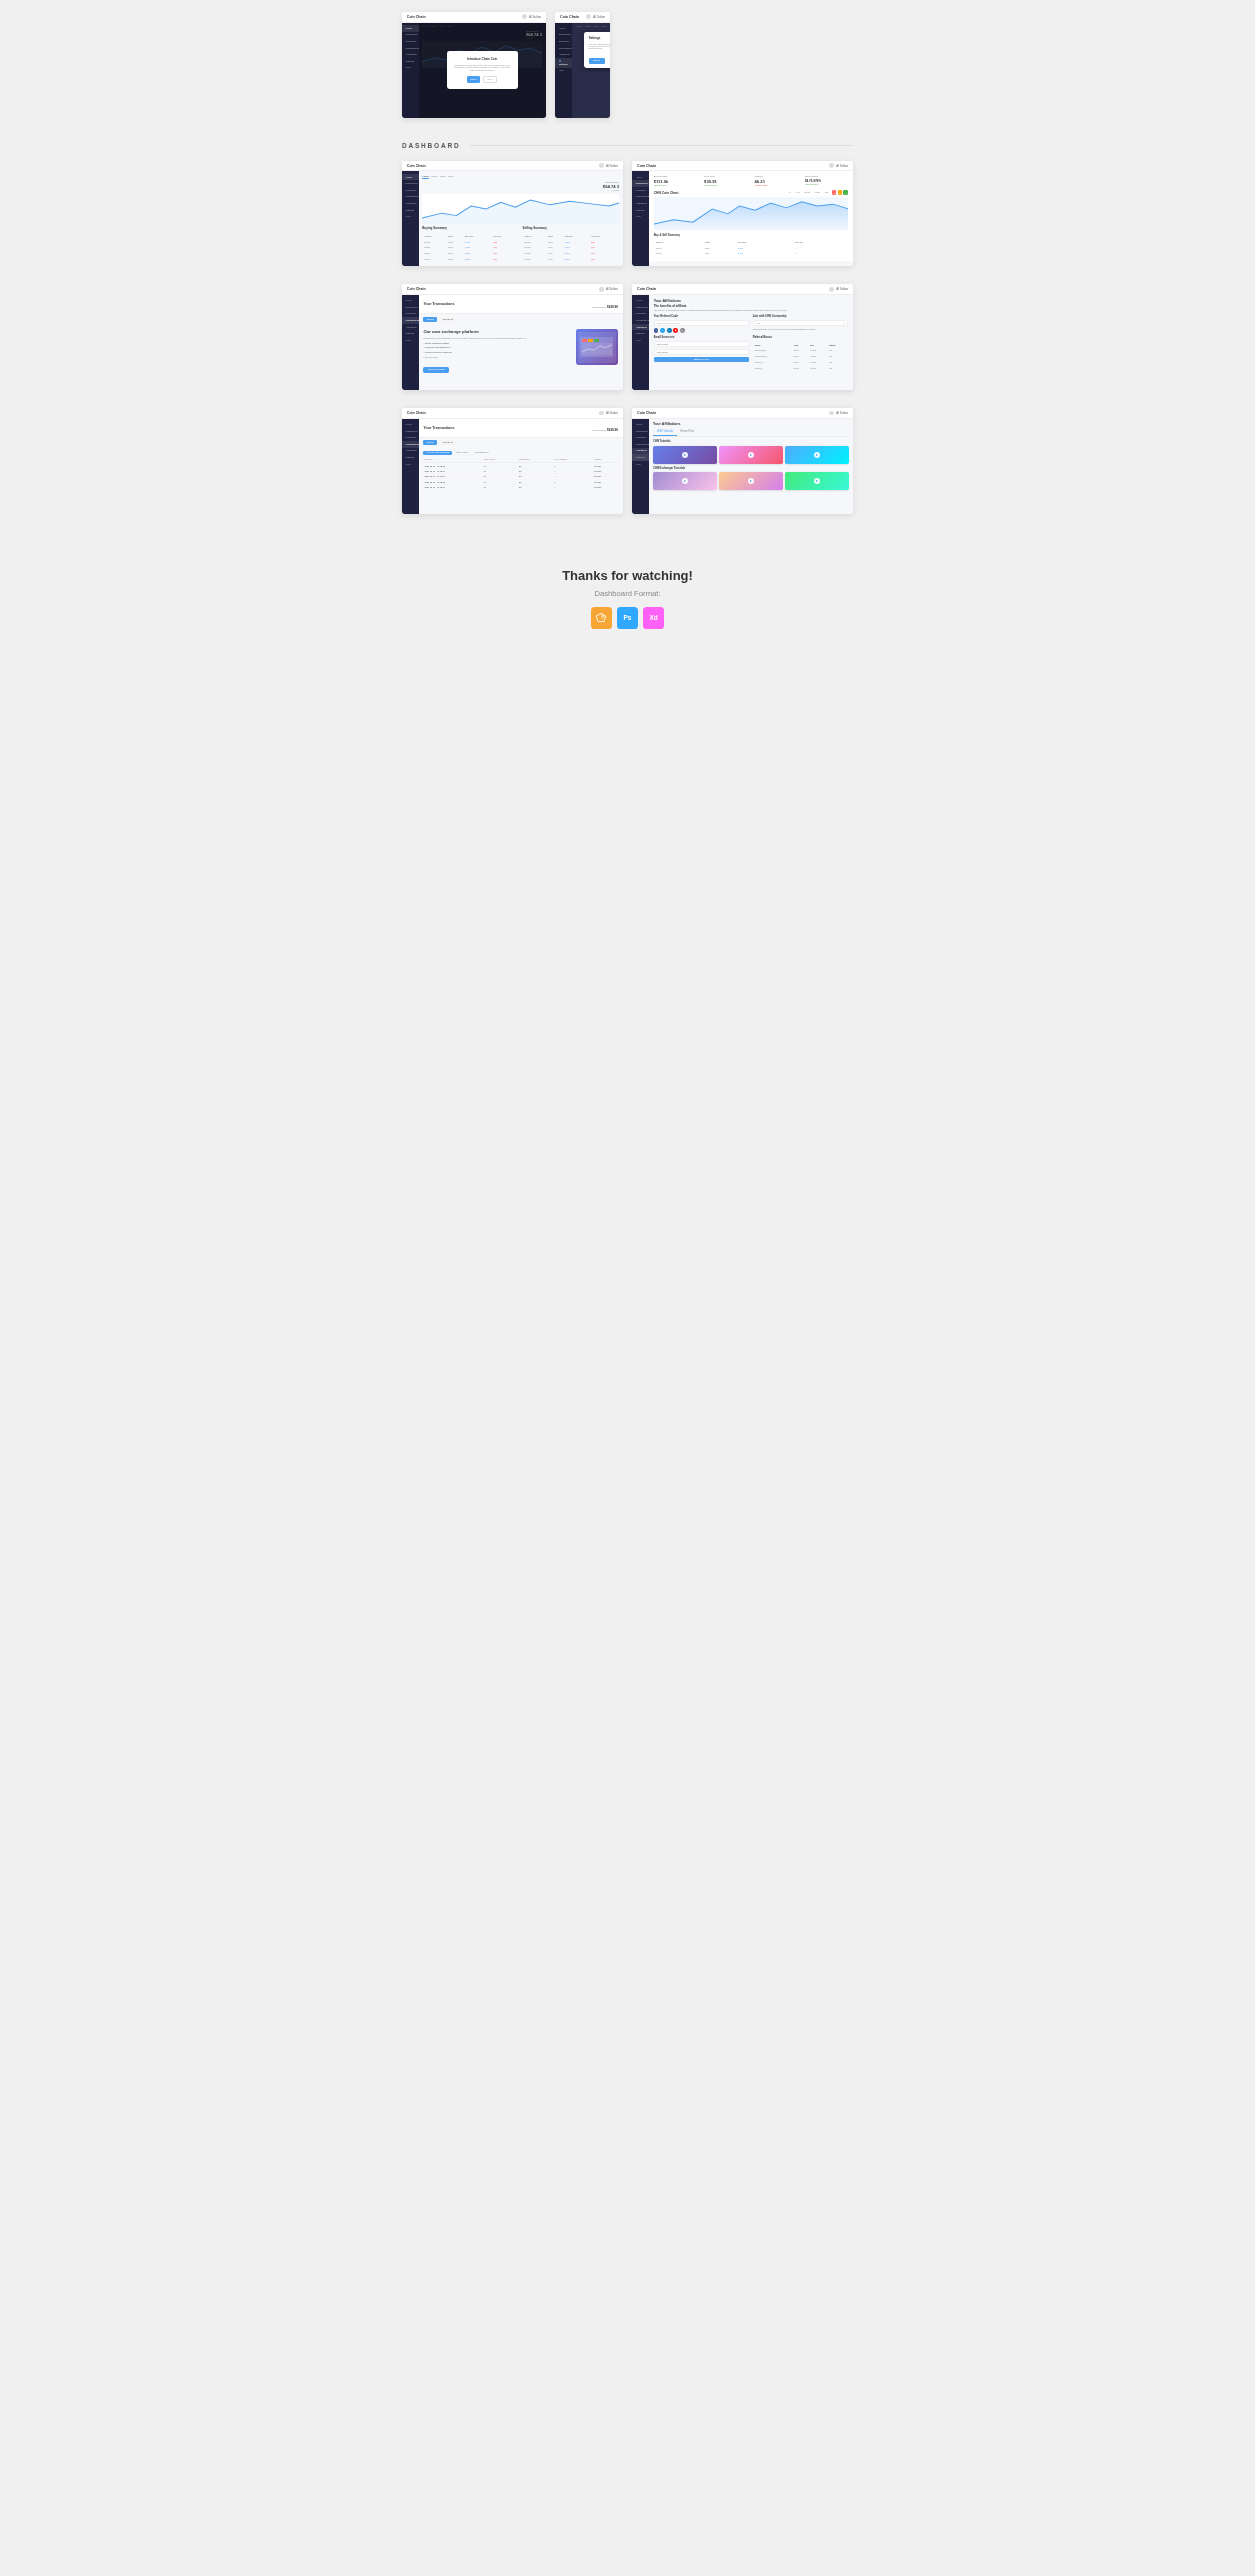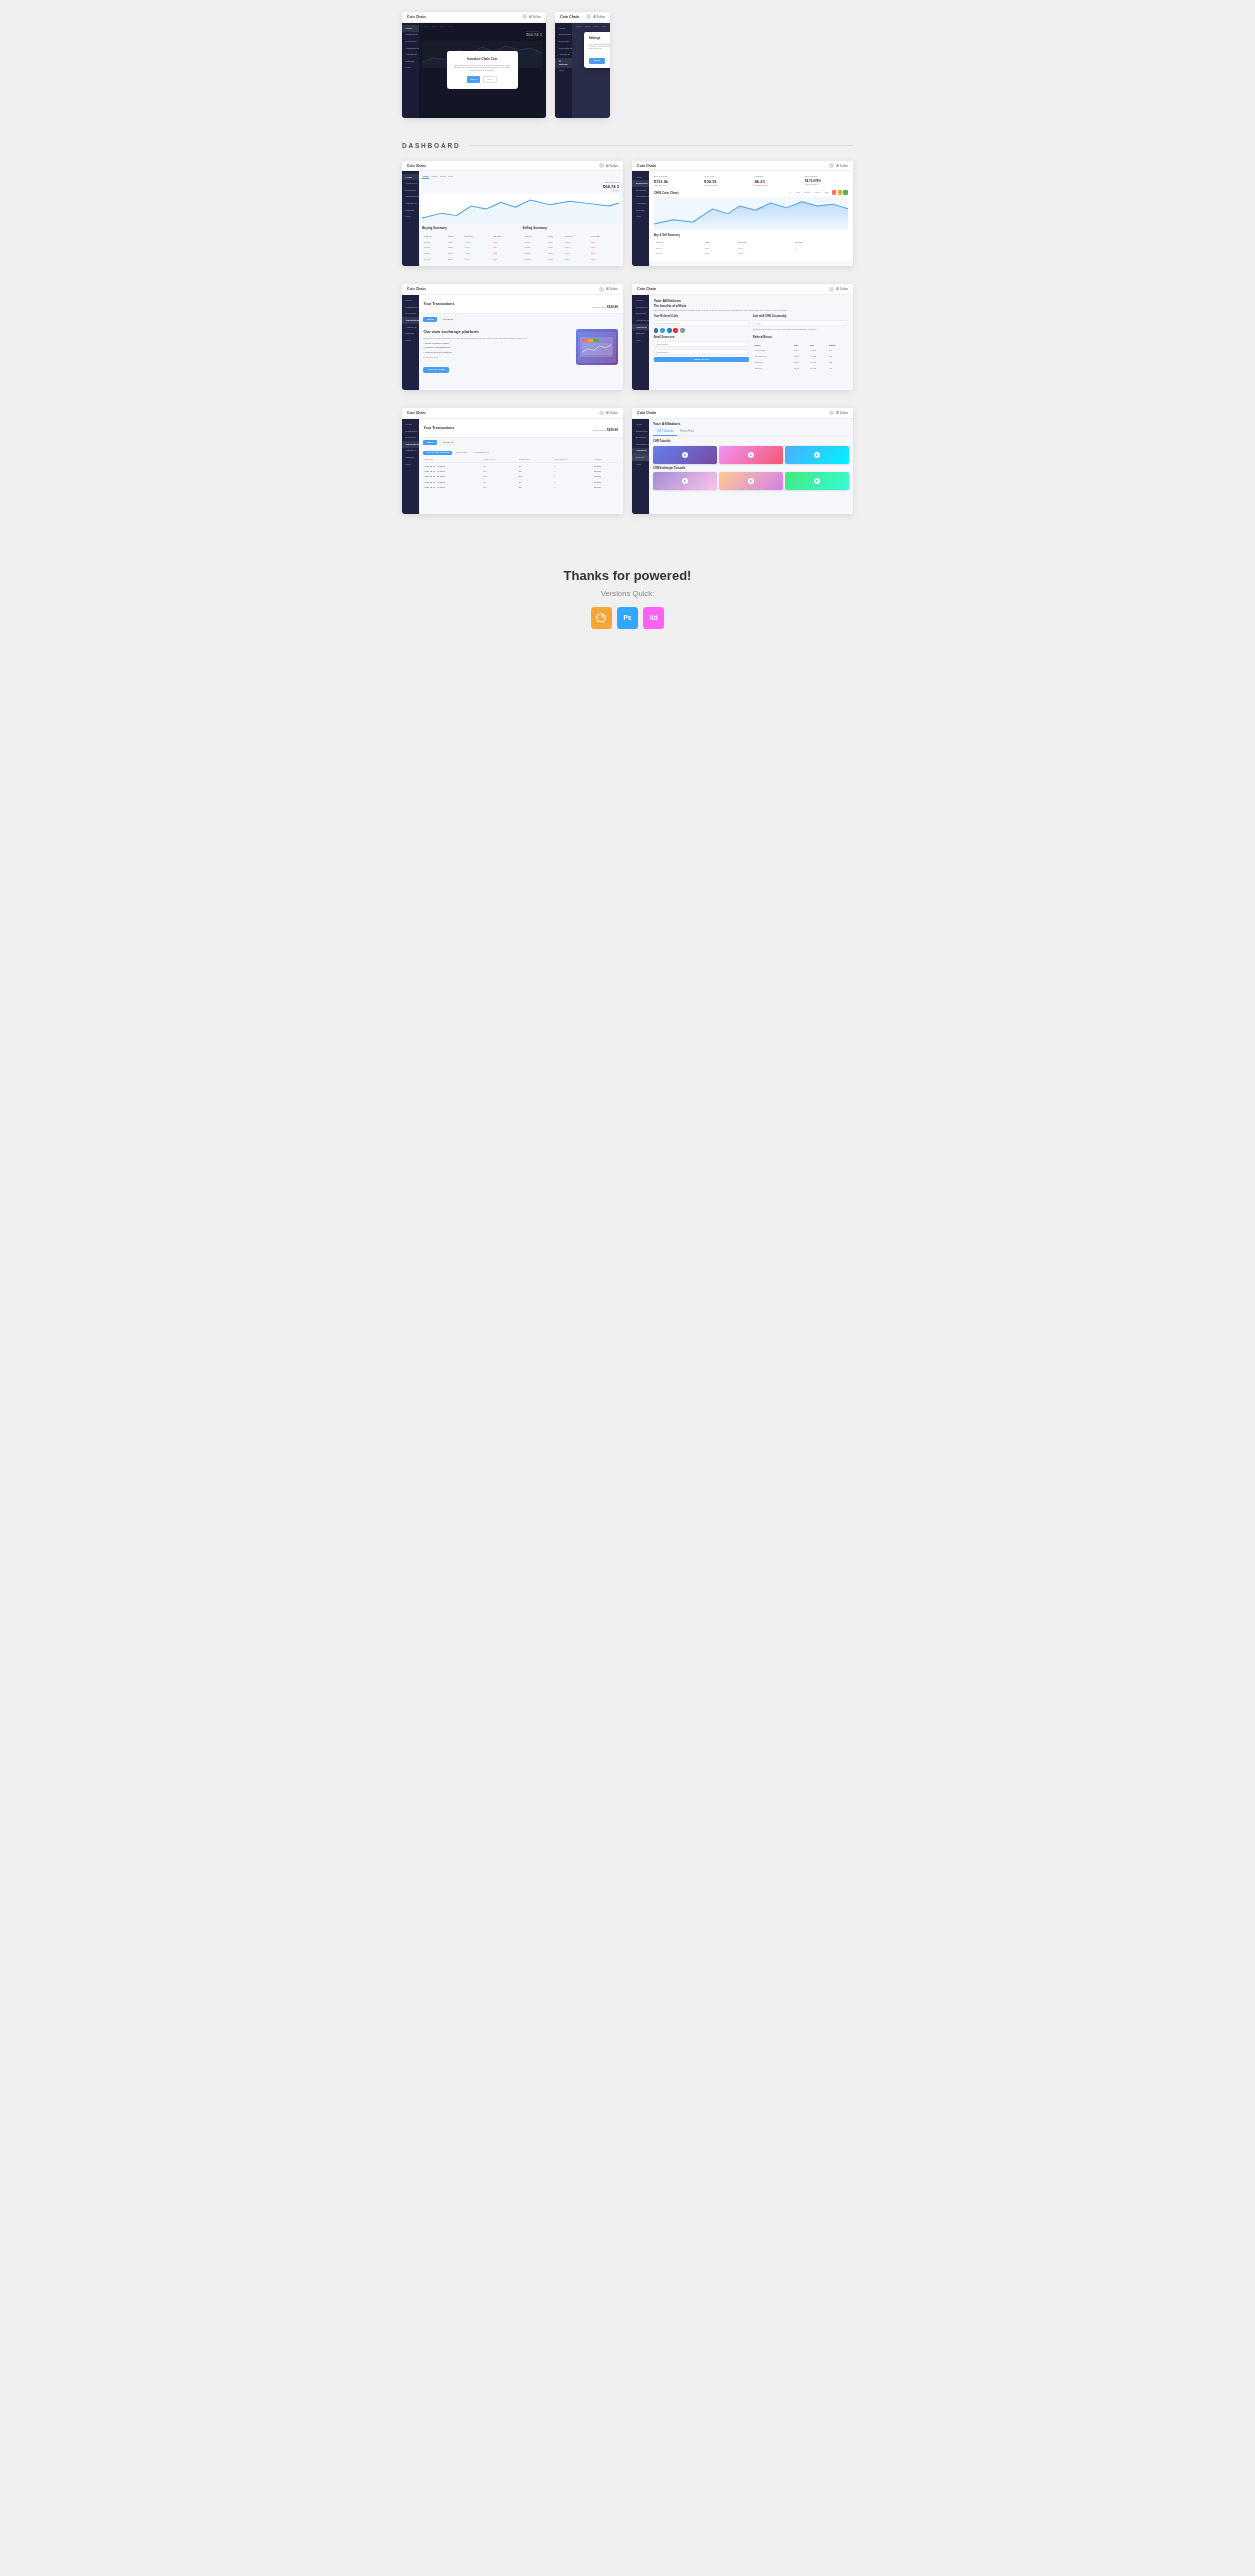--- a/index.html
+++ b/index.html
@@ -1199,22 +1199,22 @@
               </div>
             </div>
           </div>
         </div>
       </div>
     </div>
   </div>
 </div>
 
 <div class="footer-section">
-  <div class="thanks-text">Thanks for powered!</div>
-  <div class="versions-label">Versions Quick:</div>
+  <div class="thanks-text">Thanks for watching!</div>
+  <div class="versions-label">Dashboard Format:</div>
   <div class="format-icons">
     <div class="format-icon fi-sketch">
       <svg width="12" height="12" viewBox="0 0 20 20">
         <polygon points="10,2 18,7 15,16 5,16 2,7" fill="none" stroke="white" stroke-width="1.5"></polygon>
         <polygon points="10,2 18,7 10,12" fill="rgba(255,255,255,0.4)"></polygon>
       </svg>
     </div>
     <div class="format-icon fi-ps">
       <span style="font-size:6.5px; font-weight:bold;">Ps</span>
     </div>

